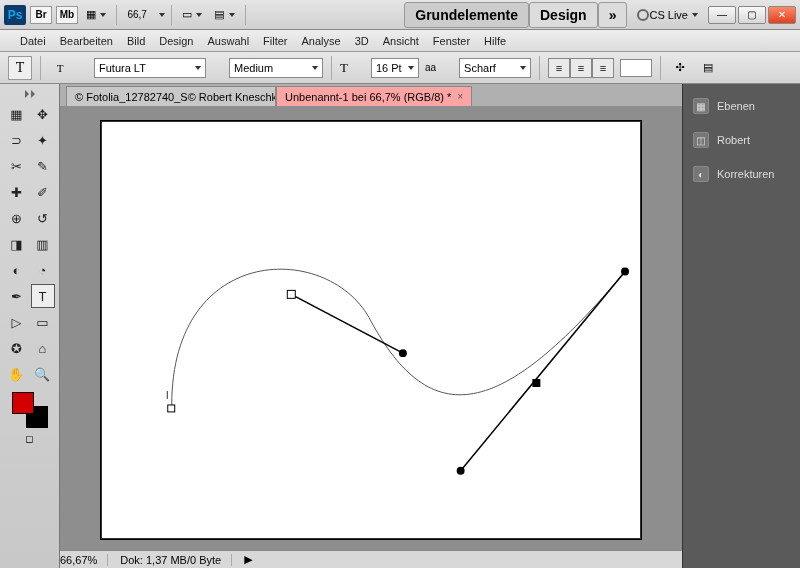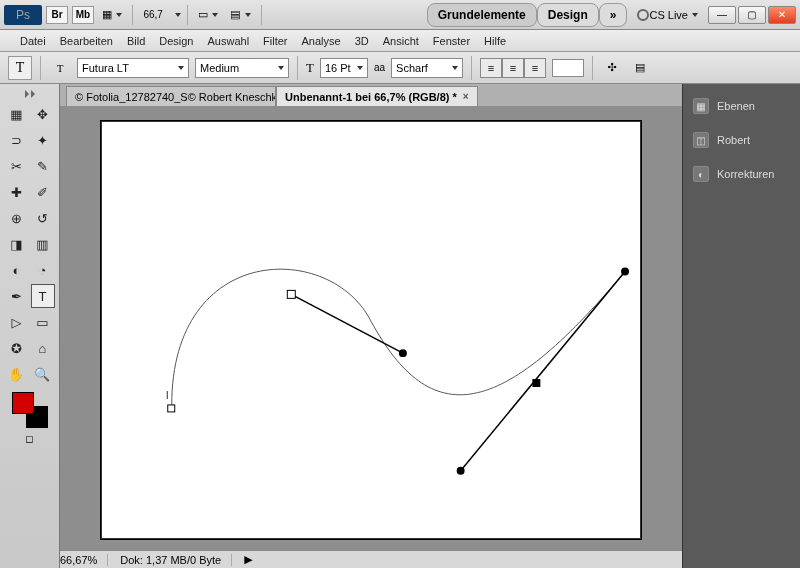--- a/index.html
+++ b/index.html
@@ -1,43 +1,43 @@
 <!DOCTYPE html>
 <html><head>
 <meta charset="utf-8">
 <style>
 * { box-sizing: border-box; margin: 0; padding: 0; font-family: Tahoma, Arial, sans-serif; font-size: 11px; }
 body { background: #4a4a4a; width: 800px; height: 568px; overflow: hidden; user-select: none; }
 
 
 .titlebar { height: 30px; background: linear-gradient(#e5e5e5,#d0d0d0); border-bottom:1px solid #888; display:flex; align-items:center; padding:0 4px; gap:4px; }
-.ps-logo { width:38px; height:20px; background:#0a3b6b; color:#a3a3a3; font-weight:normal; font-size:12px; display:flex; align-items:center; justify-content:center; border-radius:2px; }
+.ps-logo { width:22px; height:20px; background:#0a3b6b; color:#0ea5e9; font-weight:bold; font-size:12px; display:flex; align-items:center; justify-content:center; border-radius:2px; }
 .app-br { width:22px; height:18px; border:1px solid #999; background:#f5f5f5; font-size:10px; display:flex; align-items:center; justify-content:center; font-weight:bold; }
 .tb-sep { width:1px; height:20px; background:#aaa; margin:0 2px;}
 .tb-btn { height:20px; min-width:22px; border:1px solid transparent; background:transparent; display:flex; align-items:center; justify-content:center; padding:0 3px; border-radius:2px;}
 .zoom-val{ font-size:10px; padding:0 4px;}
 .drop-arrow{width:0;height:0;border-left:3px solid transparent;border-right:3px solid transparent;border-top:4px solid #333;margin-left:4px;}
 .workspace-tabs { display:flex; gap:0; margin-left:auto;}
-.ws-tab { padding:4px 10px; background:#dcdcdc; border:1px solid #999; border-radius:8px; font-size:12px; font-weight:bold;}
+.ws-tab { padding:4px 10px; background:#dcdcdc; border:1px solid #999; border-radius:3px; font-size:14px; font-weight:bold;}
 .ws-tab.active{background:#ccc;}
 .cslive { display:flex; align-items:center; margin:0 6px;}
 .cslive-ring{width:12px;height:12px;border:2px solid #666;border-radius:50%;}
 .wincontrols{display:flex;gap:2px;}
 .winbtn{width:28px;height:18px;border:1px solid #888;border-radius:2px;background:linear-gradient(#f8f8f8,#d8d8d8);display:flex;align-items:center;justify-content:center;font-size:10px;}
 .winbtn.close{background:linear-gradient(#ff8a6a,#e2401e);color:#fff;}
 
 
 .menubar{height:22px;background:linear-gradient(#eee,#dcdcdc);border-bottom:1px solid #999;display:flex;align-items:center;padding:0 20px;gap:14px;}
 .menubar span{font-size:11px;color:#222;}
 
 
 .optbar{height:32px;background:linear-gradient(#e8e8e8,#d4d4d4);border-bottom:1px solid #888;display:flex;align-items:center;padding:0 8px;gap:6px;}
 .opt-tool{width:24px;height:24px;border:1px solid #999;background:#f0f0f0;display:flex;align-items:center;justify-content:center;font-family:Georgia,serif;font-size:14px;}
 .opt-sep{width:1px;height:24px;background:#aaa;margin:0 2px;}
-.combo{height:20px;border:1px solid #888;background:#fff;display:flex;align-items:center;padding:0 4px;font-size:11px;}
+.combo{height:20px;border:1px solid #888;background:#fff;display:flex;align-items:center;padding:0 4px;font-size:11px;margin-left:17px;}
 .combo .drop-arrow{margin-left:auto;}
 .fontname{width:112px;}
 .fontweight{width:94px;}
 .fontsize{width:48px;}
 .aa{width:72px;}
 .alignbtns{display:flex;}
 .alignbtn{width:22px;height:20px;border:1px solid #888;background:#eaeaea;display:flex;align-items:center;justify-content:center;}
 .swatch{width:32px;height:18px;border:1px solid #888;background:#fff;}
 
 
@@ -52,21 +52,21 @@
 .tool.sel{border:1px solid #555;background:#eee;}
 .colors{margin-top:6px;position:relative;width:36px;height:36px;}
 .fgc{position:absolute;top:0;left:0;width:22px;height:22px;background:#d40000;border:1px solid #000;}
 .bgc{position:absolute;bottom:0;right:0;width:22px;height:22px;background:#000;border:1px solid #000;}
 .miniswap{font-size:10px;}
 
 
 .docarea{flex:1;display:flex;flex-direction:column;background:#4a4a4a;}
 .doctabs{height:22px;background:#b0b0b0;display:flex;align-items:flex-end;padding-left:6px;}
 .doctab{height:20px;padding:2px 8px;background:#c8c8c8;border:1px solid #888;border-bottom:none;font-size:10px;display:flex;align-items:center;gap:6px;max-width:210px;white-space:nowrap;overflow:hidden;text-overflow:ellipsis;}
-.doctab.active{background:#e5e5e5;font-weight:bold;}
+.doctab.active{background:#fca5a5;}
 .doctab .x{font-size:10px;color:#555;}
 .canvas-wrap{flex:1;background:#8e8e8e;display:flex;align-items:center;justify-content:center;position:relative;padding:4px 4px 0 4px;}
 .canvas{width:540px;height:418px;background:#fff;border:1px solid #333;box-shadow:0 0 0 1px #000;position:relative;}
 svg.path{position:absolute;inset:0;}
 .statusbar{height:18px;background:#d8d8d8;border-top:1px solid #888;display:flex;align-items:center;font-size:10px;padding:0 0;gap:12px;}
 .statusbar .field{border-right:1px solid #aaa;padding-right:10px;}
 
 
 .rightpanels{width:118px;background:#5a5a5a;border-left:1px solid #333;padding:10px 0;display:flex;flex-direction:column;gap:10px;}
 .panel-item{display:flex;align-items:center;gap:8px;padding:4px 10px;color:#ddd;font-size:11px;}

